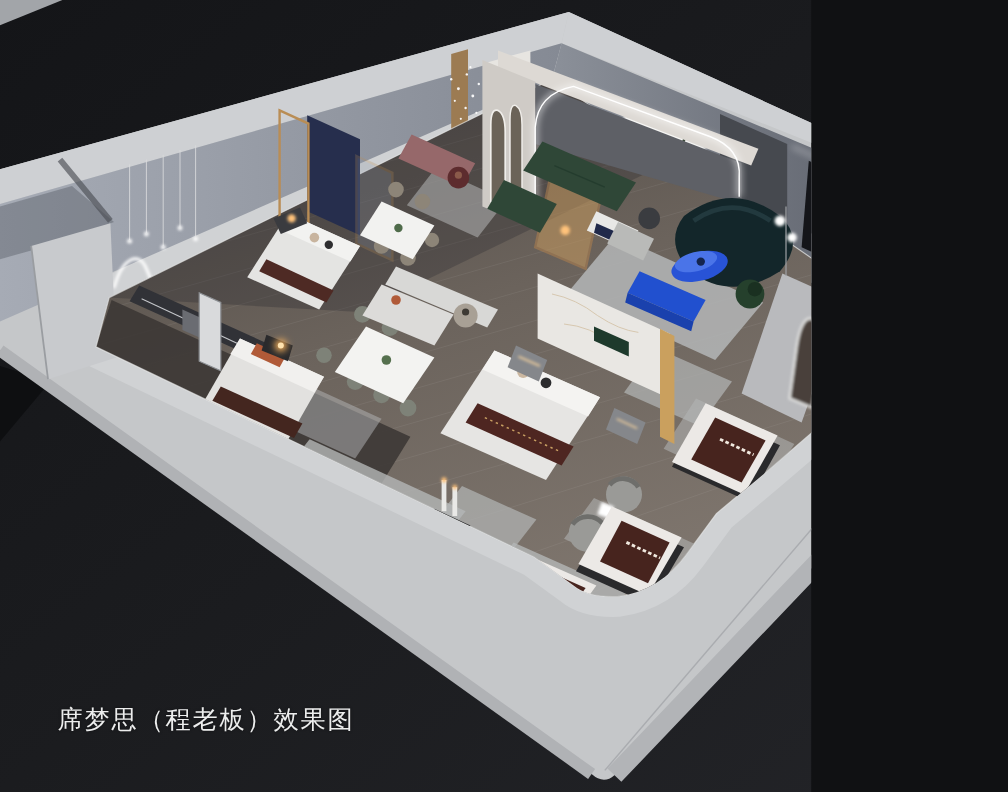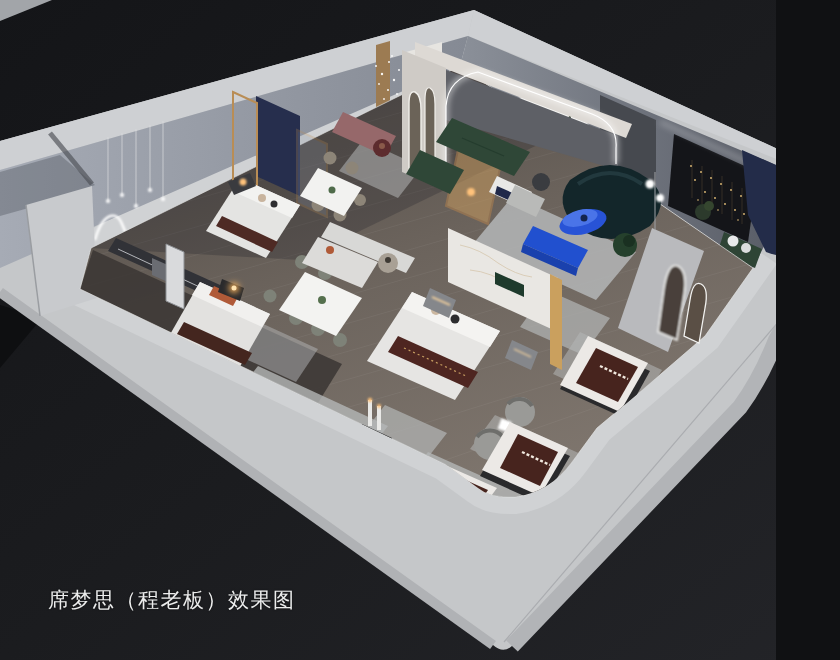--- a/index.html
+++ b/index.html
@@ -1,16 +1,16 @@
 <!DOCTYPE html>
 <html><head>
 <meta charset="utf-8">
 <style>
   html,body{margin:0;padding:0;background:#101113;}
-  #stage{position:relative;width:776px;height:660px;overflow:hidden;
+  #stage{position:relative;width:676px;height:660px;overflow:hidden;
          font-family:"DejaVu Sans","Liberation Sans",sans-serif;}
   #stage svg{position:absolute;left:0;top:0;}
   .caption{position:absolute;left:48px;top:586px;color:#eceded;font-size:21px;
            letter-spacing:1.5px;font-weight:500;text-shadow:0 0 2px rgba(0,0,0,.6);}
 </style>
 </head>
 <body>
 
 <div id="stage">
 <svg width="840" height="660" viewBox="0 0 840 660">

